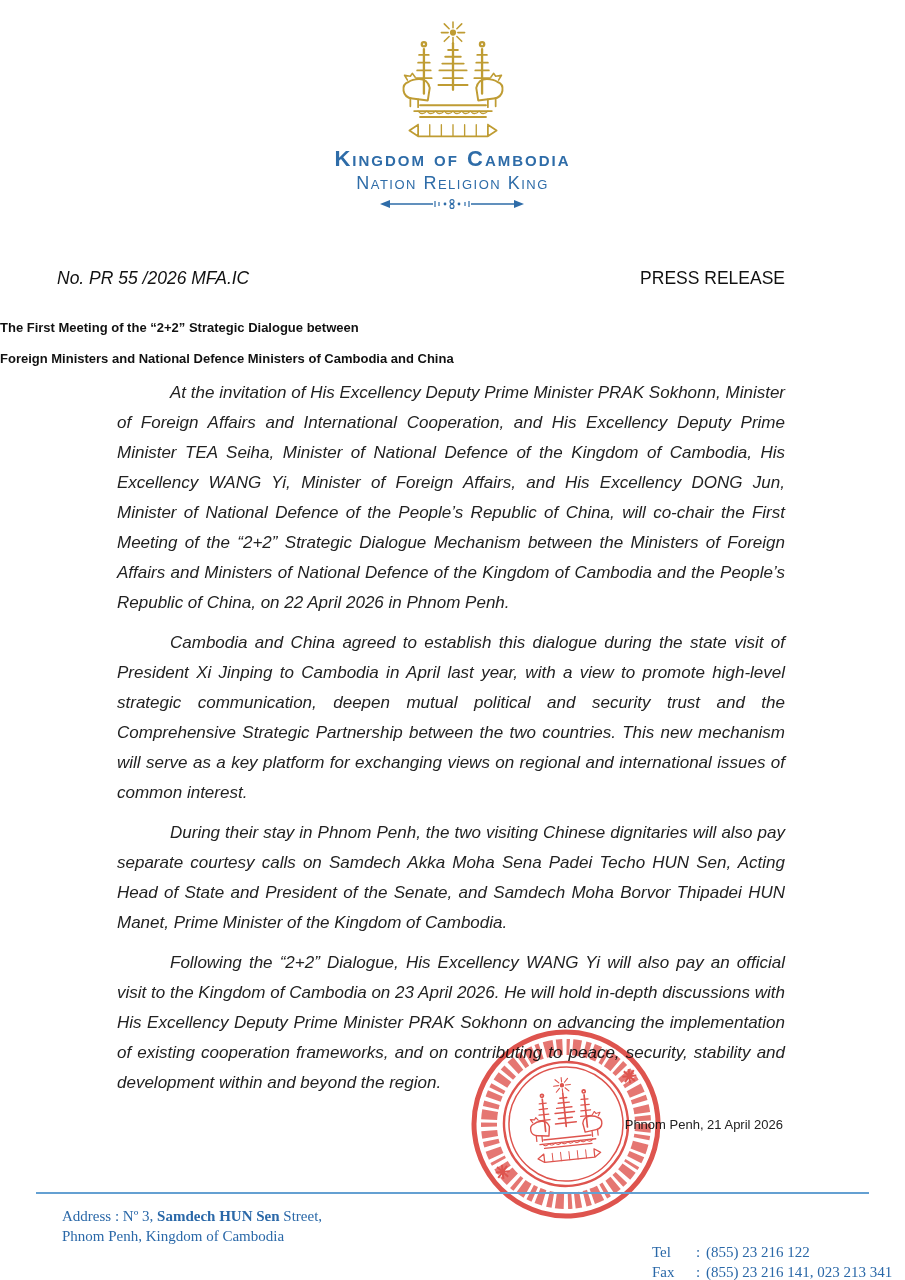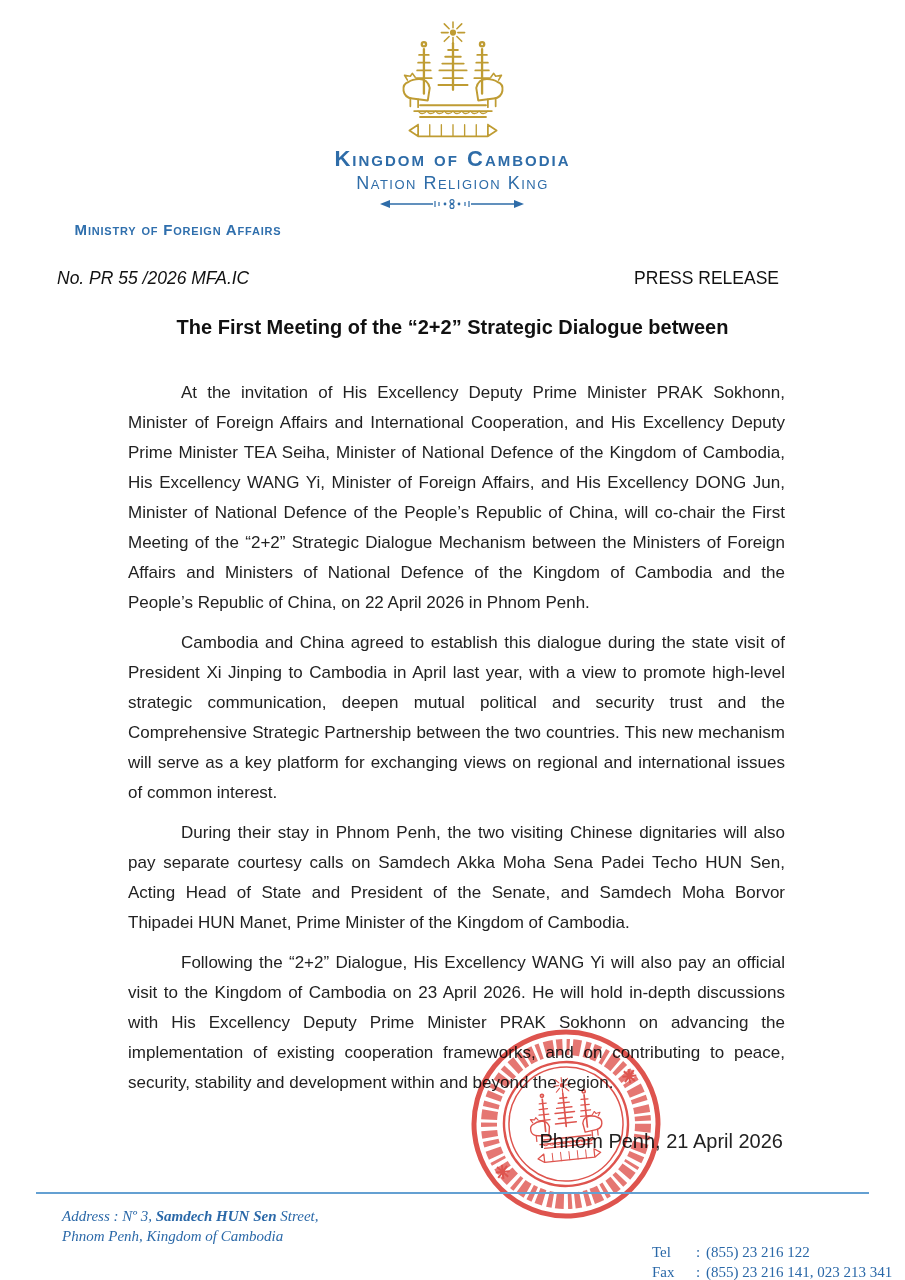--- a/index.html
+++ b/index.html
@@ -28,51 +28,51 @@
     left:40px;top:221px;width:276px;text-align:center;
     font-variant:small-caps;font-weight:bold;font-size:15px;
     letter-spacing:0.8px;color:#2f6fad;line-height:18px;
   }
 
   .ref-row{
     left:0;top:268px;width:905px;padding:0;
     font-size:17.5px;color:#111;
   }
   .ref-no{position:absolute;left:57px;top:0;font-style:italic;}
-  .doc-type{position:absolute;right:126px;top:0;margin-left:36px;}
+  .doc-type{position:absolute;right:120px;top:0;margin-left:36px;}
 
   
   .title{
-    left:0;top:312px;width:905px;text-align:center;
-    font-weight:bold;font-size:20px;line-height:31px;color:#111;
+    left:0;top:312px;width:905px;
+    font-weight:bold;font-size:13px;line-height:31px;color:#111;
   }
 
   
   .content{
     left:113px;top:378px;width:672px;
     font-size:17px;line-height:30px;text-align:justify;color:#222;
   }
-  .content p{margin:0 0 10px 15px;text-indent:53px;}
+  .content p{margin:0 0 10px 4px;text-indent:53px;font-style:italic;}
   .dateline{
-    text-align:right;margin-top:28px;padding-right:2px;
-    font-size:20px;color:#222;
+    text-align:right;margin-top:12px;padding-right:2px;
+    font-size:13px;color:#222;
   }
 
   
   .seal{
     left:468px;top:1026px;width:196px;height:196px;
     opacity:0.87;mix-blend-mode:multiply;transform:rotate(-6deg);
   }
 
   
   .footer-line{left:36px;top:1192px;width:833px;height:2px;background:#64a0d2;}
   .footer-left{
     left:62px;top:1206px;width:340px;
     font-family:"Liberation Serif","DejaVu Serif",serif;
-    font-size:15px;line-height:20px;color:#2a68a8;font-style:italic;
+    font-size:15px;line-height:20px;color:#2a68a8;
   }
   .footer-left b{font-weight:bold;}
   .footer-right{
     left:652px;top:1206px;width:250px;
     font-family:Liberation Serif, serif;
     font-size:15px;line-height:20px;color:#2a68a8;margin-top:36px;
   }
   .contact-row{display:grid;grid-template-columns:44px 10px 1fr;}
 </style>
 </head>
@@ -126,30 +126,30 @@
     <path d="M147 7l-10-4v8z" stroke="none"></path>
     <path d="M58 4v6 M62 5v4 M88 5v4 M92 4v6" stroke-width="1.2"></path>
     <circle cx="68" cy="7" r="1.4" stroke="none"></circle>
     <circle cx="82" cy="7" r="1.4" stroke="none"></circle>
     <circle cx="75" cy="4.6" r="2" fill="none" stroke-width="1.1"></circle>
     <circle cx="75" cy="9.4" r="2" fill="none" stroke-width="1.1"></circle>
   </g>
 </svg>
 
 <div class="abs ministry">
-  <div>Ministry of Foreign Affairs</div>
 </div>
 
 <div class="abs ref-row">
   <span class="ref-no">No. PR 55 /2026 MFA.IC</span>
   <span class="doc-type">PRESS RELEASE</span>
 </div>
 
 <div class="abs title">
   <div>The First Meeting of the “2+2” Strategic Dialogue between</div>
+  <div>Foreign Ministers and National Defence Ministers of Cambodia and China</div>
 </div>
 
 <div class="abs content">
   <p>At the invitation of His Excellency Deputy Prime Minister PRAK Sokhonn, Minister of Foreign Affairs and International Cooperation, and His Excellency Deputy Prime Minister TEA Seiha, Minister of National Defence of the Kingdom of Cambodia, His Excellency WANG Yi, Minister of Foreign Affairs, and His Excellency DONG Jun, Minister of National Defence of the People’s Republic of China, will co-chair the First Meeting of the “2+2” Strategic Dialogue Mechanism between the Ministers of Foreign Affairs and Ministers of National Defence of the Kingdom of Cambodia and the People’s Republic of China, on 22 April 2026 in Phnom Penh.</p>
   <p>Cambodia and China agreed to establish this dialogue during the state visit of President Xi Jinping to Cambodia in April last year, with a view to promote high-level strategic communication, deepen mutual political and security trust and the Comprehensive Strategic Partnership between the two countries. This new mechanism will serve as a key platform for exchanging views on regional and international issues of common interest.</p>
   <p>During their stay in Phnom Penh, the two visiting Chinese dignitaries will also pay separate courtesy calls on Samdech Akka Moha Sena Padei Techo HUN Sen, Acting Head of State and President of the Senate, and Samdech Moha Borvor Thipadei HUN Manet, Prime Minister of the Kingdom of Cambodia.</p>
   <p>Following the “2+2” Dialogue, His Excellency WANG Yi will also pay an official visit to the Kingdom of Cambodia on 23 April 2026. He will hold in-depth discussions with His Excellency Deputy Prime Minister PRAK Sokhonn on advancing the implementation of existing cooperation frameworks, and on contributing to peace, security, stability and development within and beyond the region.</p>
   <div class="dateline">Phnom Penh, 21 April 2026</div>
 </div>
 

